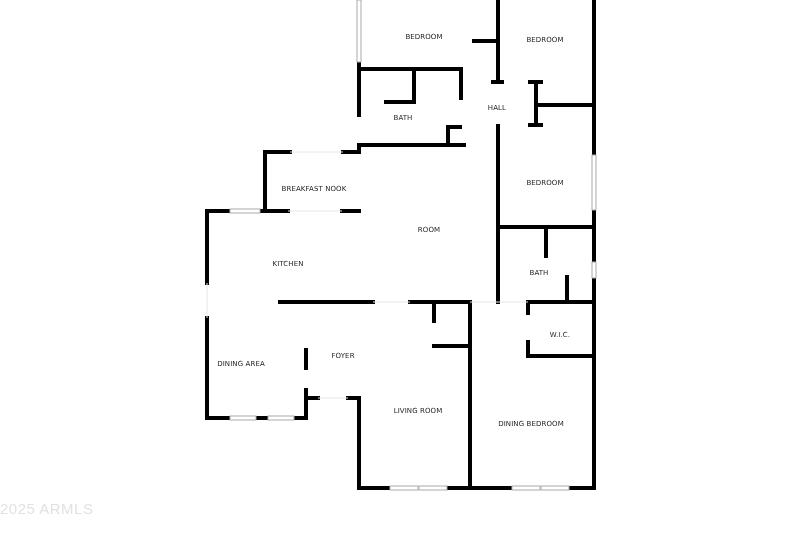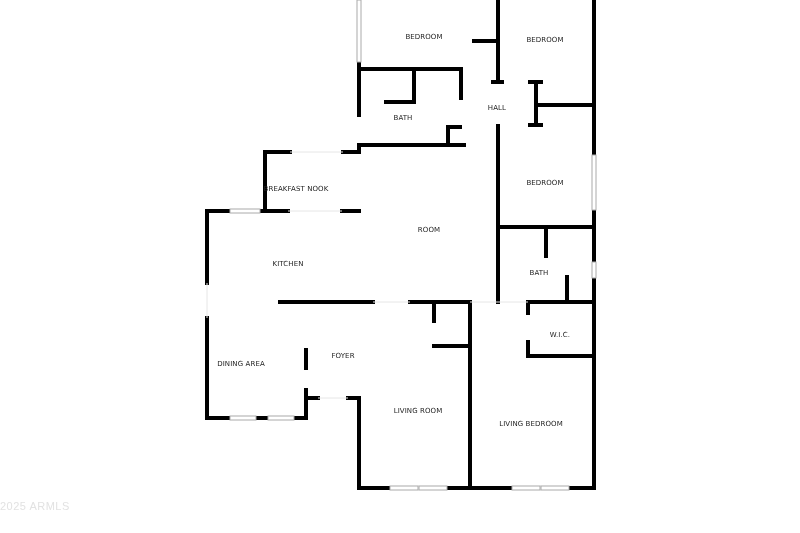--- a/index.html
+++ b/index.html
@@ -1,19 +1,19 @@
 <!DOCTYPE html>
 <html><head>
 <meta charset="utf-8">
 <style>
   html, body { margin: 0; padding: 0; background: #ffffff; }
   body { width: 800px; height: 533px; position: relative; overflow: hidden; font-family: "DejaVu Sans", sans-serif; }
   #plan { position: absolute; left: 0; top: 0; }
   .label { position: absolute; font-size: 7px; color: #222; white-space: nowrap; transform: translate(-50%, -50%); letter-spacing: 0.1px; }
-  .wm { position: absolute; left: 0; top: 500px; font-size: 11px; color: #e2e2e2; font-family: "Liberation Sans", sans-serif; letter-spacing: 0.5px; }
+  .wm { position: absolute; left: 0; top: 500px; font-size: 15px; color: #e2e2e2; font-family: "Liberation Sans", sans-serif; letter-spacing: 0.5px; }
 </style>
 </head>
 <body>
 
 <svg id="plan" width="800" height="533" viewBox="0 0 800 533">
   <g stroke="#000" stroke-width="4" fill="none" stroke-linecap="square">
 
     <line x1="594" y1="0" x2="594" y2="155"></line>
     <line x1="594" y1="210" x2="594" y2="262"></line>
     <line x1="594" y1="278" x2="594" y2="488"></line>
@@ -99,24 +99,24 @@
     <line x1="470" y1="302" x2="528" y2="302"></line>
     <line x1="318" y1="398" x2="348" y2="398"></line>
     <line x1="207" y1="283" x2="207" y2="318"></line>
   </g>
 </svg>
 
 <div class="label" style="left:424px;top:37px">BEDROOM</div>
 <div class="label" style="left:545px;top:40px">BEDROOM</div>
 <div class="label" style="left:497px;top:108px">HALL</div>
 <div class="label" style="left:403px;top:118px">BATH</div>
-<div class="label" style="left:296px;top:189px">BREAKFAST NOOK</div>
+<div class="label" style="left:314px;top:189px">BREAKFAST NOOK</div>
 <div class="label" style="left:545px;top:183px">BEDROOM</div>
 <div class="label" style="left:429px;top:230px">ROOM</div>
 <div class="label" style="left:288px;top:264px">KITCHEN</div>
 <div class="label" style="left:539px;top:273px">BATH</div>
 <div class="label" style="left:560px;top:335px">W.I.C.</div>
 <div class="label" style="left:343px;top:356px">FOYER</div>
 <div class="label" style="left:241px;top:364px">DINING AREA</div>
 <div class="label" style="left:418px;top:411px">LIVING ROOM</div>
-<div class="label" style="left:531px;top:424px">LIVING BEDROOM</div>
+<div class="label" style="left:531px;top:424px">DINING BEDROOM</div>
 
 <div class="wm">2025 ARMLS</div>
 
 </body></html>

